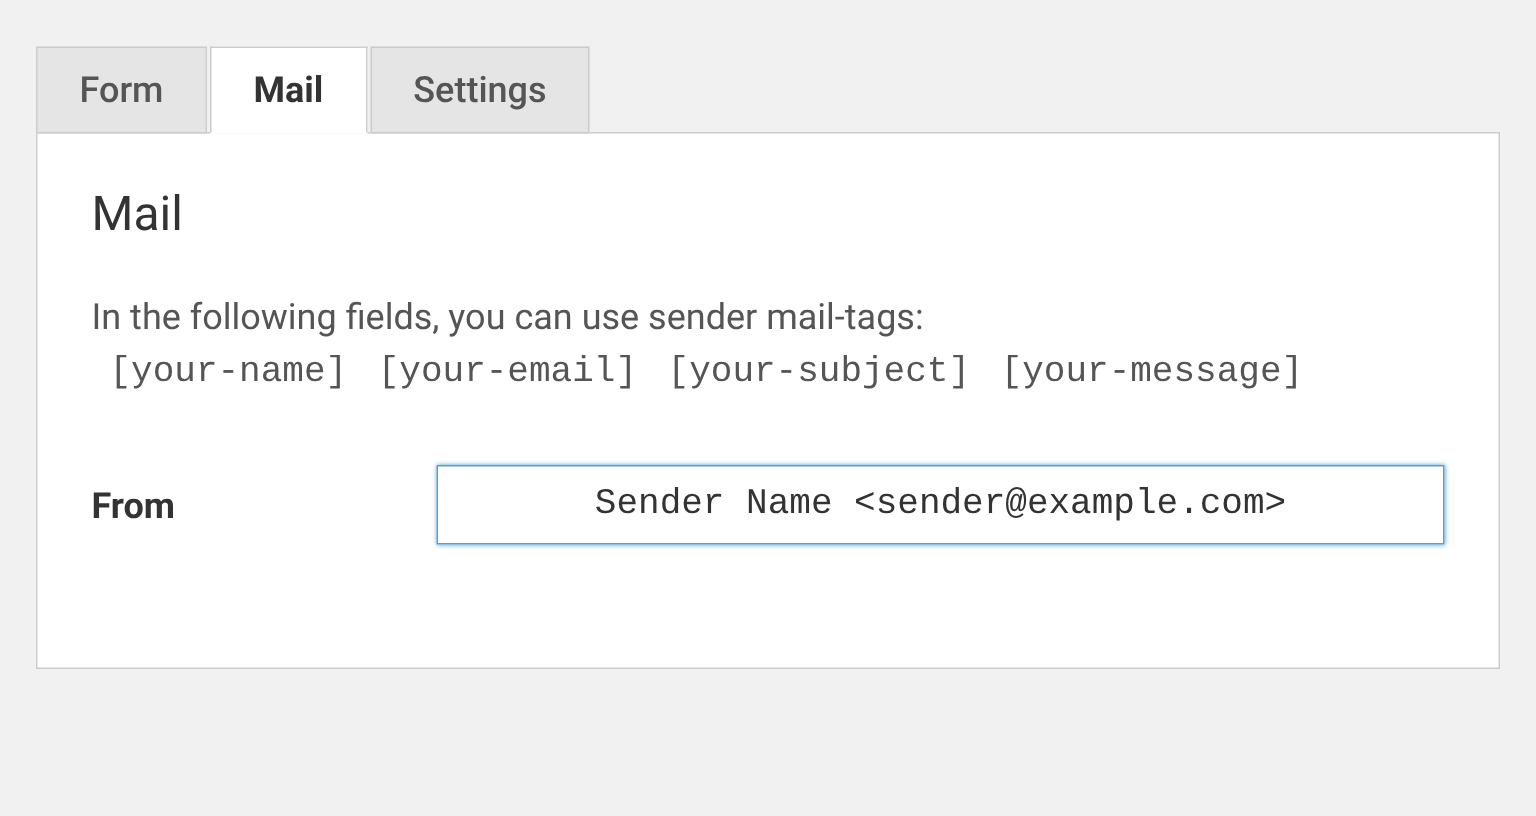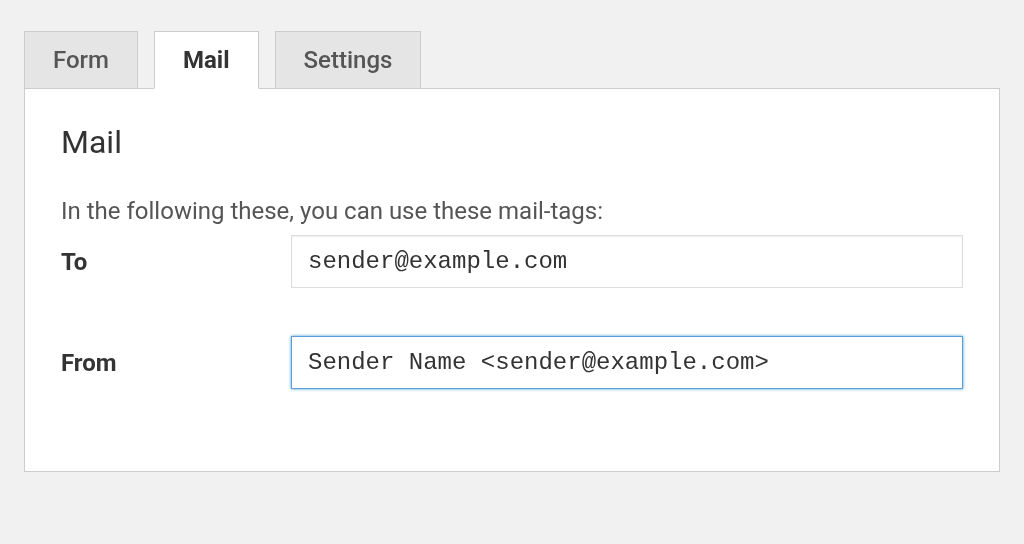--- a/index.html
+++ b/index.html
@@ -8,21 +8,21 @@
       background: #f1f1f1;
       padding: 30px 24px;
       font-size: 22px;
       color: #444;
       width: 1024px;
       height: 544px;
       overflow: hidden;
     }
     .tabs {
       display: flex;
-      gap: 16px;
+      gap: 2px;
       position: relative;
       z-index: 2;
     }
     .tab {
       background: #e5e5e5;
       border: 1px solid #ccc;
       padding: 14px 28px;
       font-size: 24px;
       font-weight: 500;
       color: #555;
@@ -80,37 +80,35 @@
       color: #333;
       padding: 12px 16px;
       border: 1px solid #ddd;
       background: #fff;
       box-shadow: inset 0 1px 2px rgba(0,0,0,0.07);
       outline: none;
     }
     .field-input.focused {
       border: 1px solid #5b9dd9;
       box-shadow: 0 0 3px rgba(30,140,190,0.8);
+      text-align: center;
     }
   </style>
 </head>
 <body>
 
 <div class="tabs">
   <div class="tab">Form</div>
   <div class="tab active">Mail</div>
   <div class="tab">Settings</div>
 </div>
 
 <div class="panel">
   <h2 class="panel-title">Mail</h2>
-  <p class="instructions">In the following these, you can use these mail-tags:</p>
+  <p class="instructions">In the following fields, you can use sender mail-tags:</p>
+  <p class="tags-line">[your-name] [your-email] [your-subject] [your-message]</p>
 
-  <div class="field-row">
-    <div class="field-label">To</div>
-    <input type="text" class="field-input" value="sender@example.com" style="">
-  </div>
 
   <div class="field-row">
     <div class="field-label">From</div>
     <input type="text" class="field-input focused" value="Sender Name &lt;sender@example.com&gt;" style="">
   </div>
 </div>
 
 </body></html>

